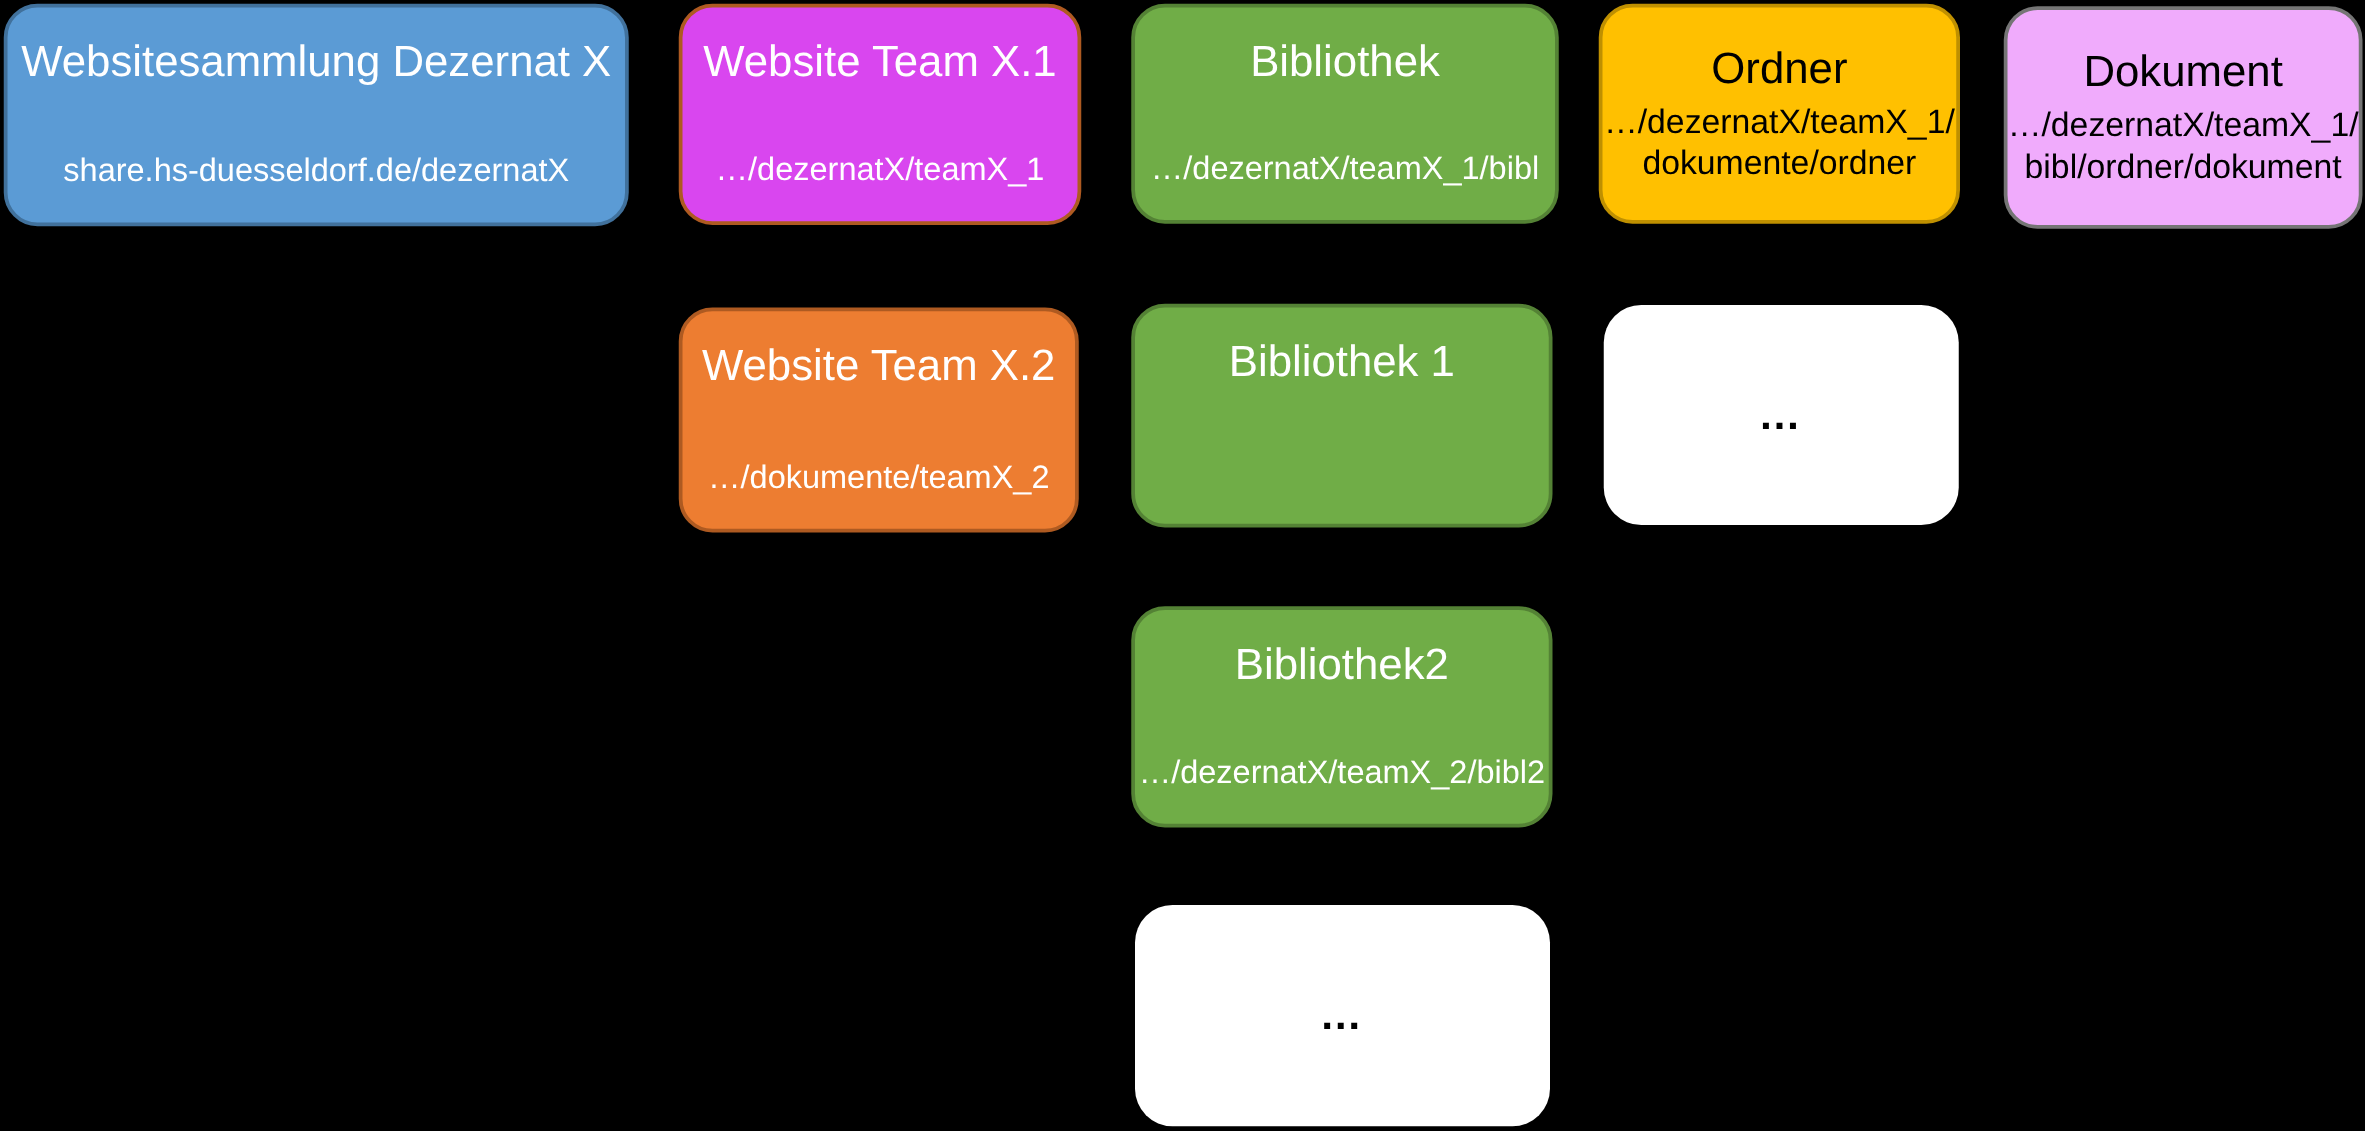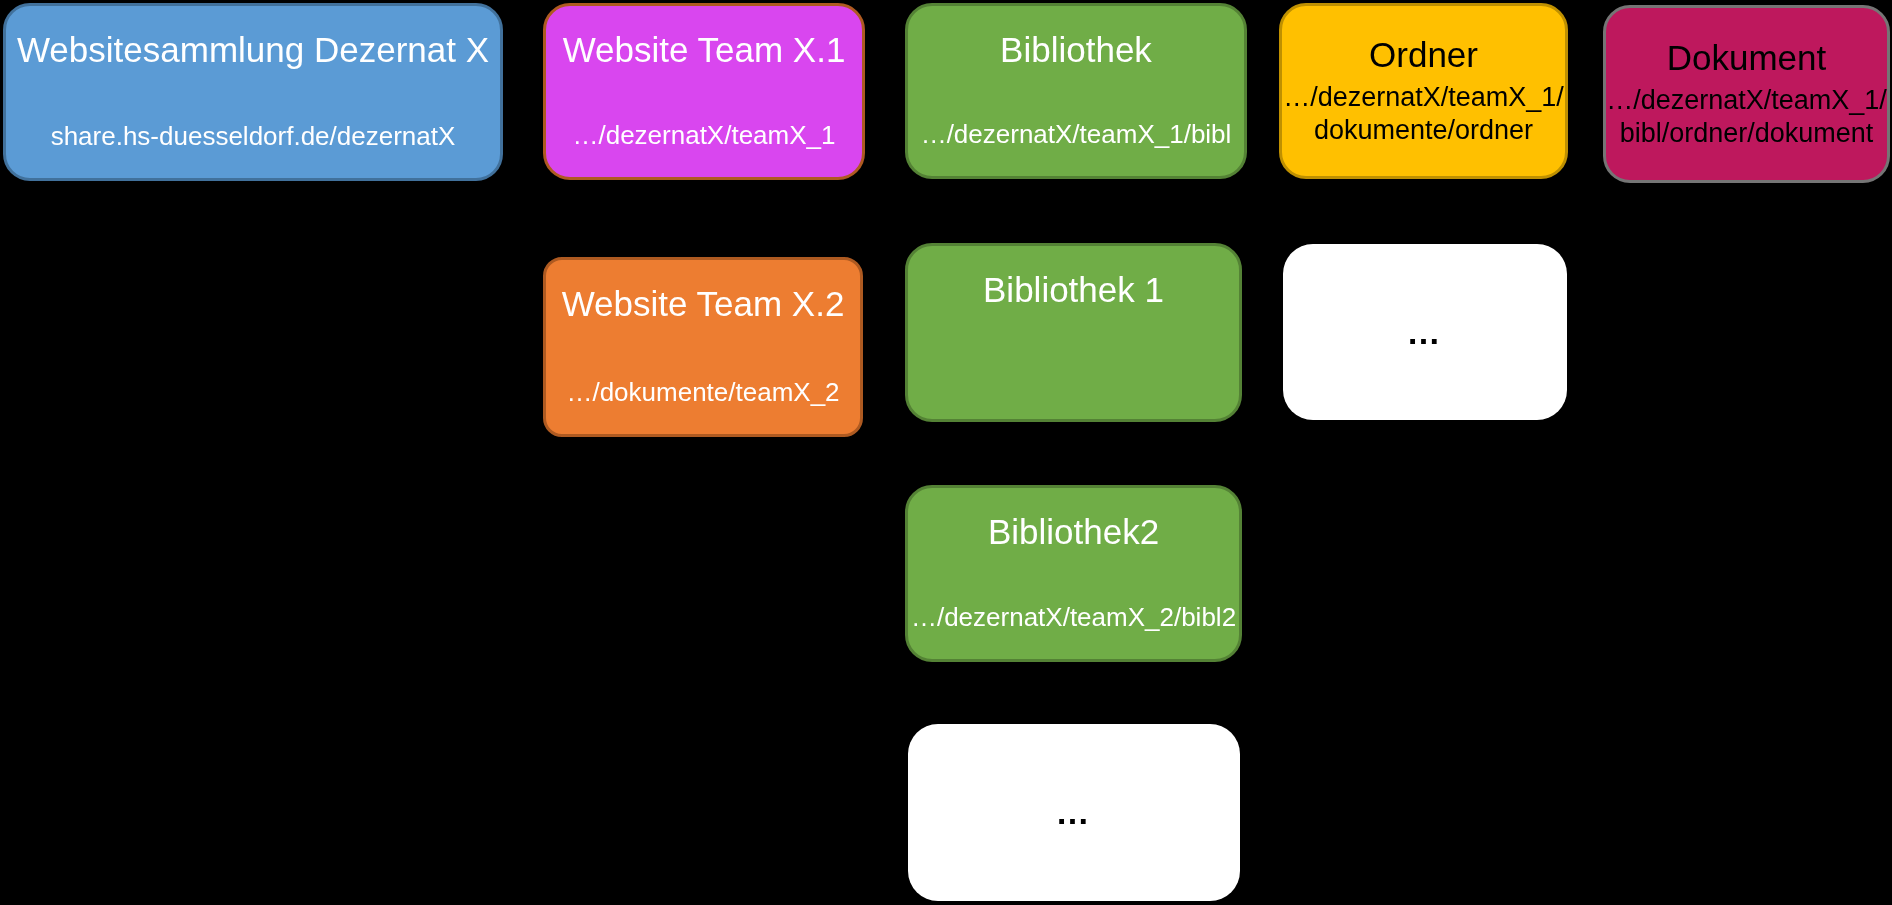--- a/index.html
+++ b/index.html
@@ -58,21 +58,21 @@
     font-weight: 700;
     letter-spacing: 3px;
     color: #000;
   }
   
   .b0 { left: 3px;    top: 3px;   width: 500px; height: 178px; }
   .b1 { left: 543px;  top: 3px;   width: 322px; height: 177px; }
   .b2 { left: 905px;  top: 3px;   width: 342px; height: 176px; }
   .b3 { left: 1279px; top: 3px;   width: 289px; height: 176px; }
   .b4 { left: 1603px; top: 5px;   width: 287px; height: 178px; }
-  .b5 { left: 543px;  top: 257px; width: 320px; height: 180px; border-radius: 19px; }
+  .b5 { left: 543px;  top: 246px; width: 320px; height: 180px; }
   .b6 { left: 905px;  top: 243px; width: 337px; height: 179px; }
   .b7 { left: 1283px; top: 244px; width: 284px; height: 176px; }
   .b8 { left: 905px;  top: 485px; width: 337px; height: 177px; }
   .b9 { left: 908px;  top: 724px; width: 332px; height: 177px; }
 </style>
 </head>
 <body>
 
 <div class="canvas" style="background-color: rgb(0, 0, 0);">
 
@@ -90,21 +90,21 @@
     <div class="title">Bibliothek</div>
     <div class="path">…/dezernatX/teamX_1/bibl</div>
   </div>
 
   <div class="box stack-box b3" style="background-color: rgb(255, 192, 0); border-color: rgb(191, 144, 0); color: rgb(0, 0, 0);">
     <div class="title">Ordner</div>
     <div class="path">…/dezernatX/teamX_1/</div>
     <div class="path">dokumente/ordner</div>
   </div>
 
-  <div class="box stack-box b4" style="background-color: #be185d; border-color: rgb(117, 117, 117); color: rgb(0, 0, 0);">
+  <div class="box stack-box b4" style="background-color: #f0abfc; border-color: rgb(117, 117, 117); color: rgb(0, 0, 0);">
     <div class="title">Dokument</div>
     <div class="path">…/dezernatX/teamX_1/</div>
     <div class="path">bibl/ordner/dokument</div>
   </div>
 
   <div class="box col-box b5" style="background-color: rgb(237, 125, 49); border-color: rgb(174, 90, 33); color: rgb(255, 255, 255);">
     <div class="title">Website Team X.2</div>
     <div class="path">…/dokumente/teamX_2</div>
   </div>
 

